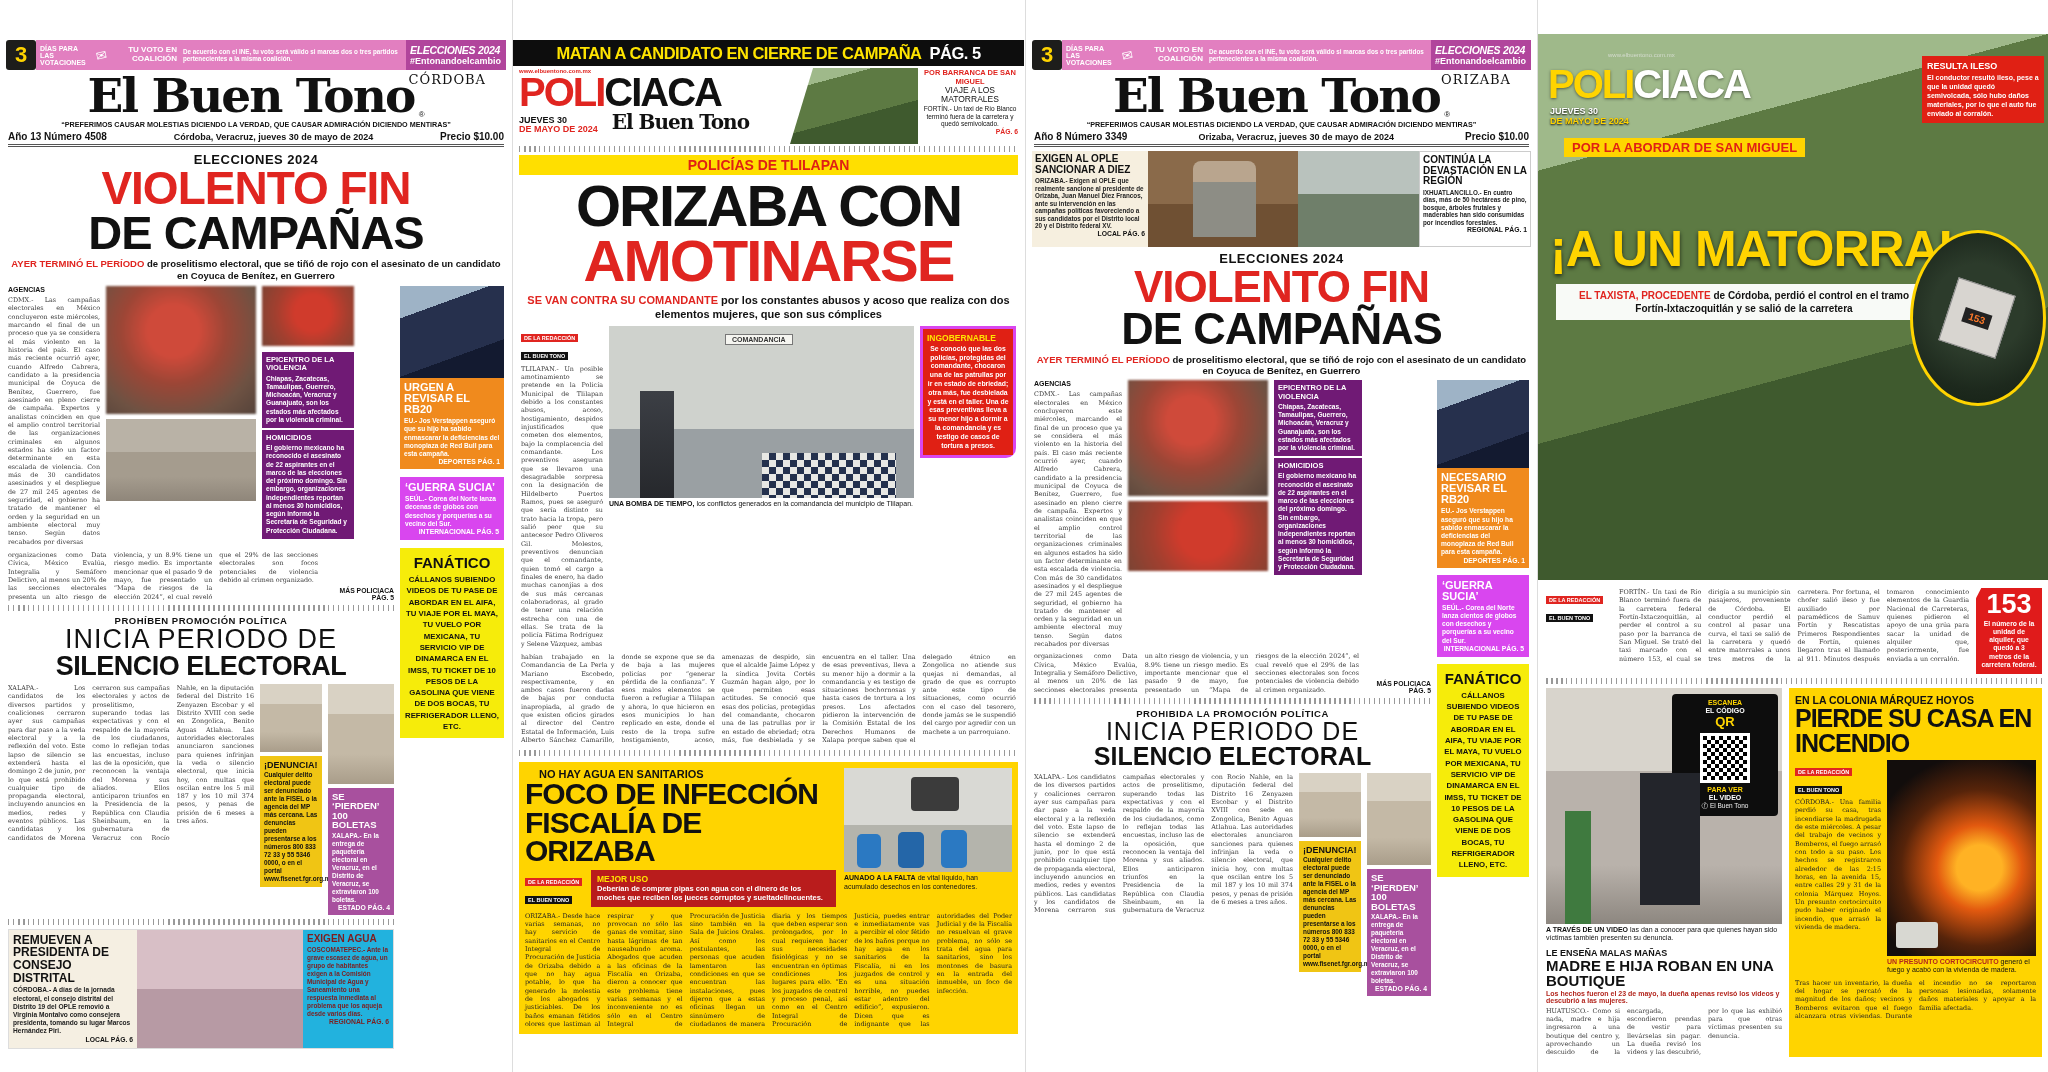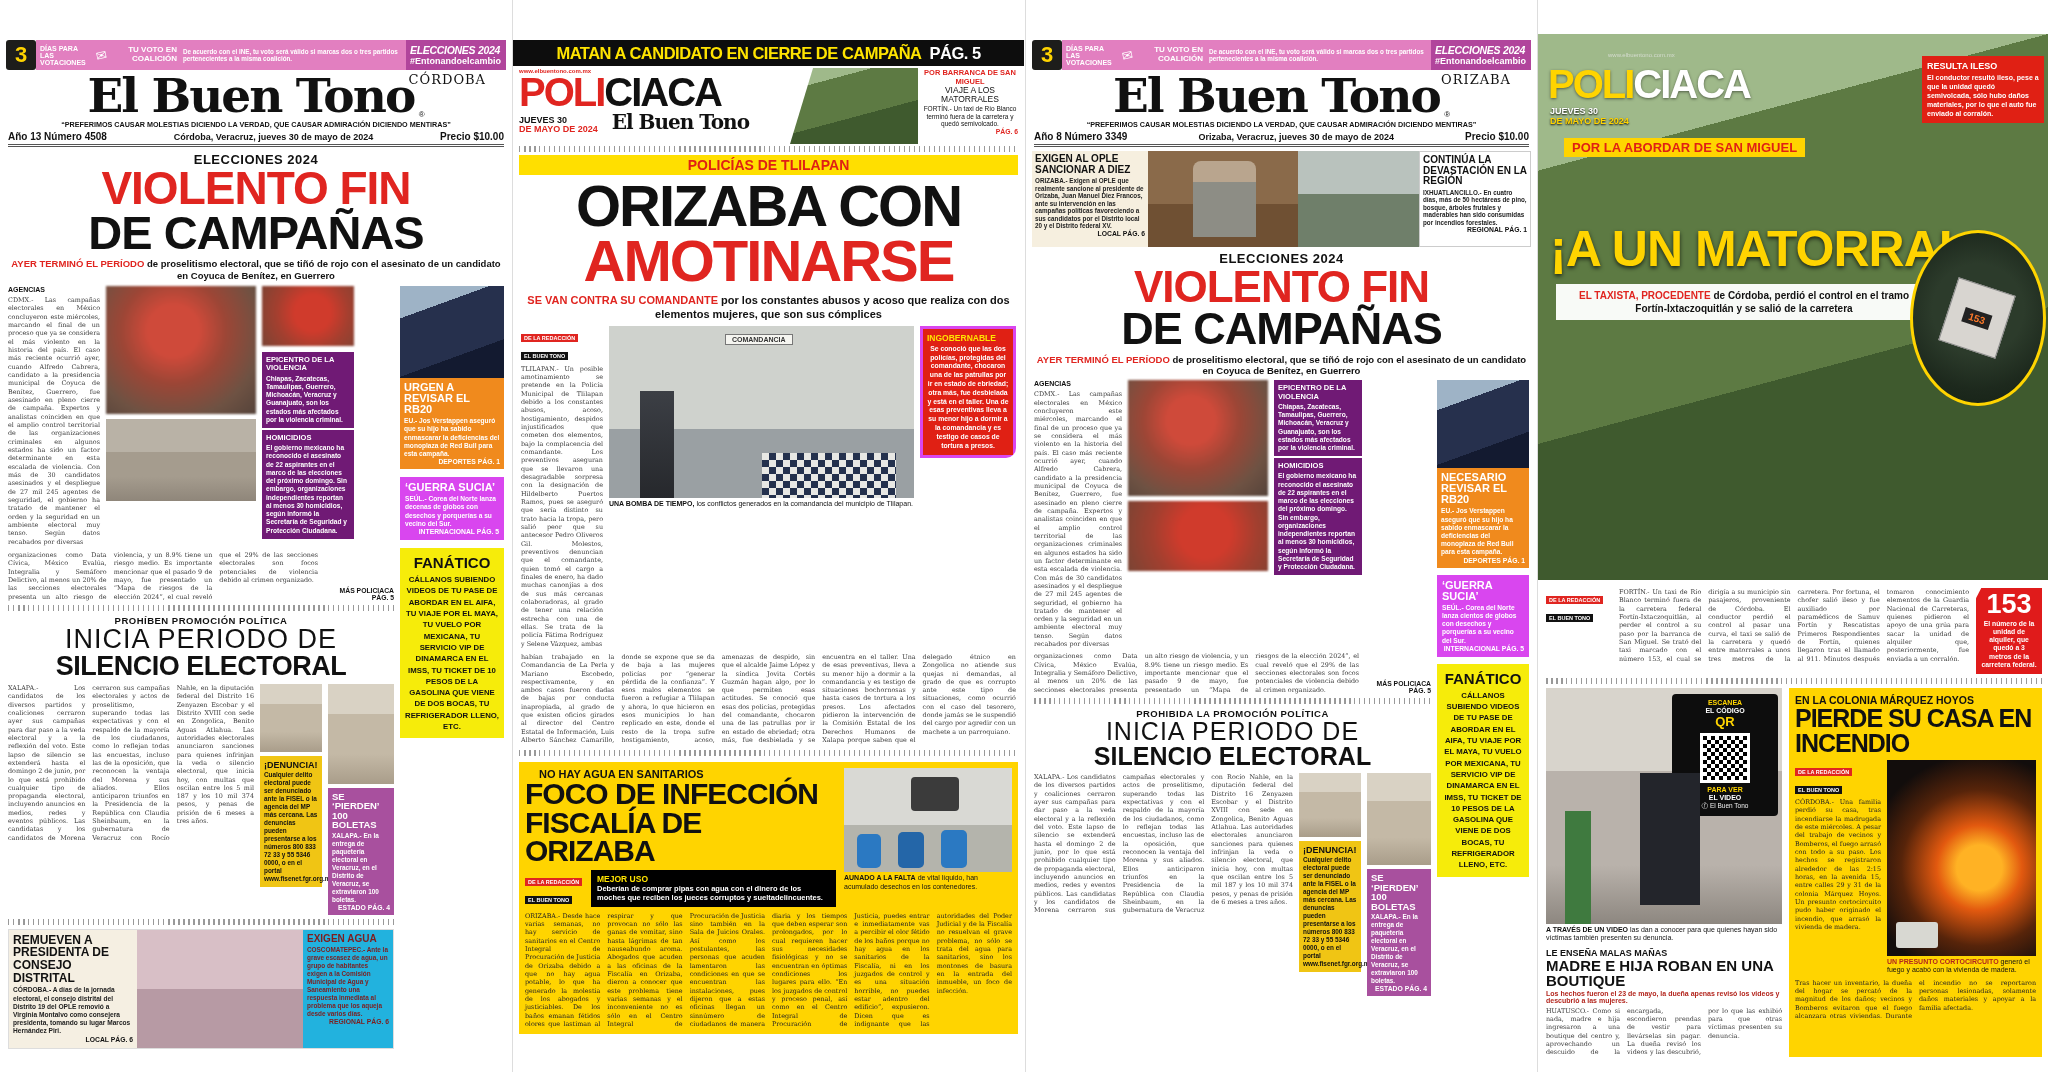--- a/index.html
+++ b/index.html
@@ -87,21 +87,21 @@
                 height:26px;font-weight:800;font-size:16.5px;letter-spacing:-.5px;font-stretch:condensed;}
   .pol-blackbar .pg{color:#fff;}
   .pol-logo{font-weight:800;font-size:40px;letter-spacing:-2px;line-height:.9;font-stretch:condensed;}
   .pol-date{font-weight:800;font-size:9px;line-height:1;}
   .pol-date .d2{color:#e02520;}
   .brandletter{font-family:"DejaVu Serif",serif;font-weight:bold;font-size:20px;letter-spacing:-1px;}
   .ybar{background:#ffdf00;text-align:center;font-weight:800;color:#e02014;font-size:14px;padding:2px 0;margin:3px 6px;}
   .focosec{background:#ffd400;margin:0 6px;padding:6px;}
   .focosec .k{font-weight:800;font-size:11px;margin-left:14px;}
   .focosec .h{font-weight:800;font-size:30px;line-height:.95;letter-spacing:-1px;font-stretch:condensed;}
-  .mejor{background:#000000;color:#fff;padding:4px 6px;}
+  .mejor{background:#b91c1c;color:#fff;padding:4px 6px;}
   .mejor .t{font-weight:800;font-size:8.5px;color:#ffe400;}
   .mejor .b{font-weight:bold;font-size:7.5px;line-height:1.25;}
   
   .p4photo{position:absolute;left:0;top:34px;width:512px;height:546px;}
   .p4url{position:absolute;left:70px;top:18px;font-size:6px;color:#e8e8e8;opacity:.7;}
   .p4logo{position:absolute;left:10px;top:28px;font-weight:800;font-size:40px;letter-spacing:-2px;font-stretch:condensed;
           color:#fff;text-shadow:0 1px 3px rgba(0,0,0,.5);}
   .p4logo .y{color:#ffd400;}
   .p4date{position:absolute;left:12px;top:72px;font-weight:800;font-size:9px;color:#fff;text-shadow:0 1px 2px #000;}
   .p4date .d2{color:#ffd400;}

